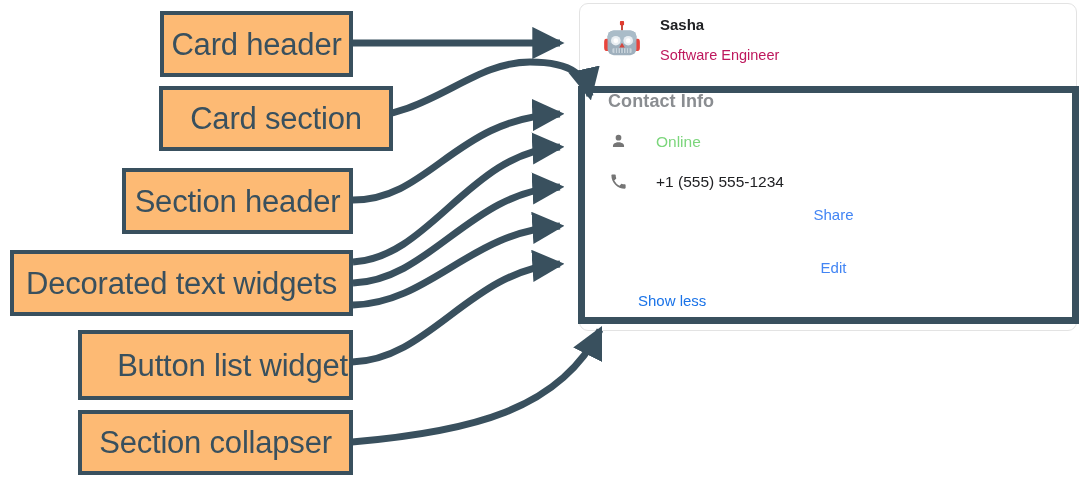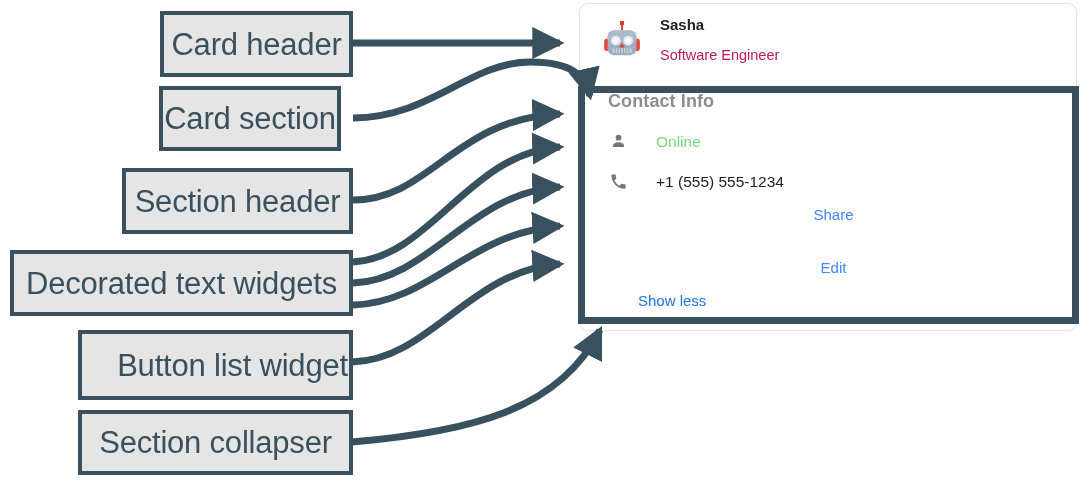--- a/index.html
+++ b/index.html
@@ -20,21 +20,21 @@
     left: 0; top: 0;
     width: 1090px;
     height: 494px;
   }
 
   
   .anno-box {
     position: absolute;
     box-sizing: border-box;
     border: 4px solid #39505e;
-    background: #e5e5e5;
+    background: #fdba74;
     display: flex;
     align-items: center;
     justify-content: center;
     z-index: 30;
   }
   .anno-box span {
     font-family: "Liberation Sans", sans-serif;
     font-size: 31px;
     line-height: 1;
     color: #39505e;
@@ -195,21 +195,21 @@
 
     <path d="M 352 442 C 470 432 560 410 600 330" fill="none" stroke="#39505e" stroke-width="7" marker-end="url(#ah)"></path>
 
     <rect x="581.5" y="89.5" width="494" height="231" fill="none" stroke="#39505e" stroke-width="7"></rect>
   </svg>
 
   <div class="anno-box" style="left:160px; top:11px; width:193px; height:66px;">
     <span>Card header</span>
   </div>
 
-  <div class="anno-box" style="left:159px; top:86px; width:182px; height:65px;">
+  <div class="anno-box" style="left:159px; top:86px; width:234px; height:65px;">
     <span>Card section</span>
   </div>
 
   <div class="anno-box" style="left:122px; top:168px; width:231px; height:66px;">
     <span>Section header</span>
   </div>
 
   <div class="anno-box" style="left:10px; top:250px; width:343px; height:66px;">
     <span>Decorated text widgets</span>
   </div>

